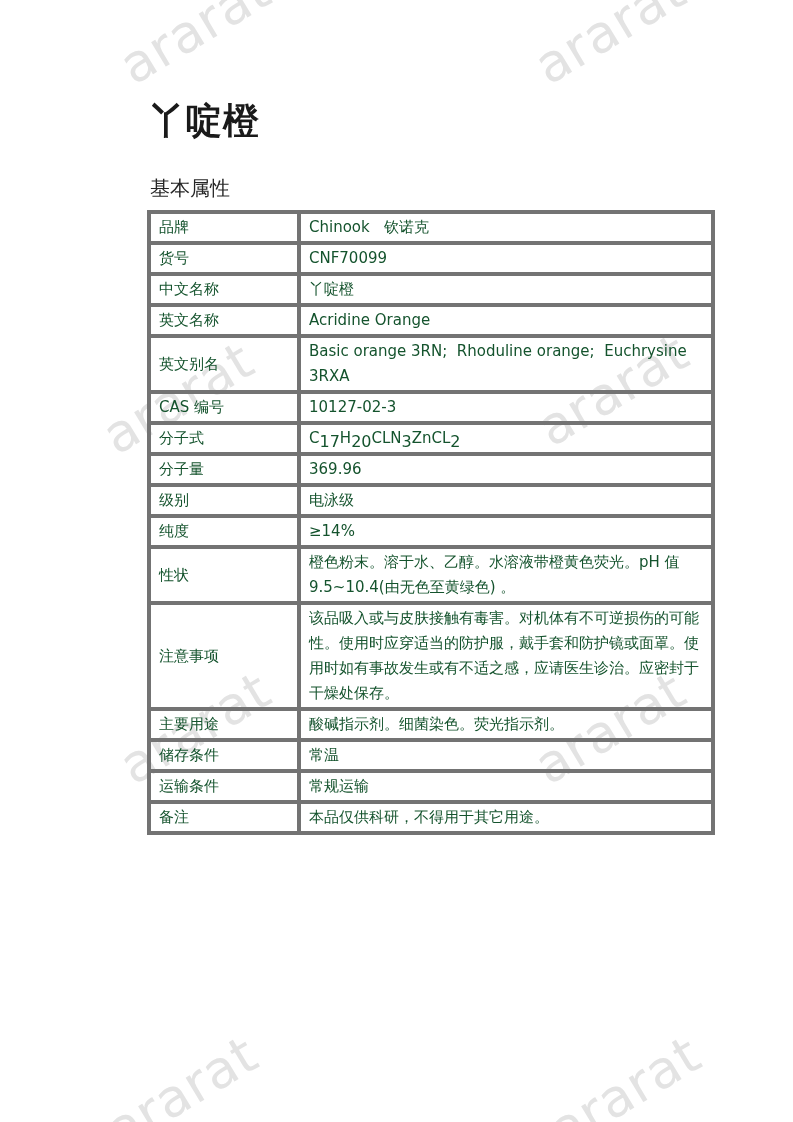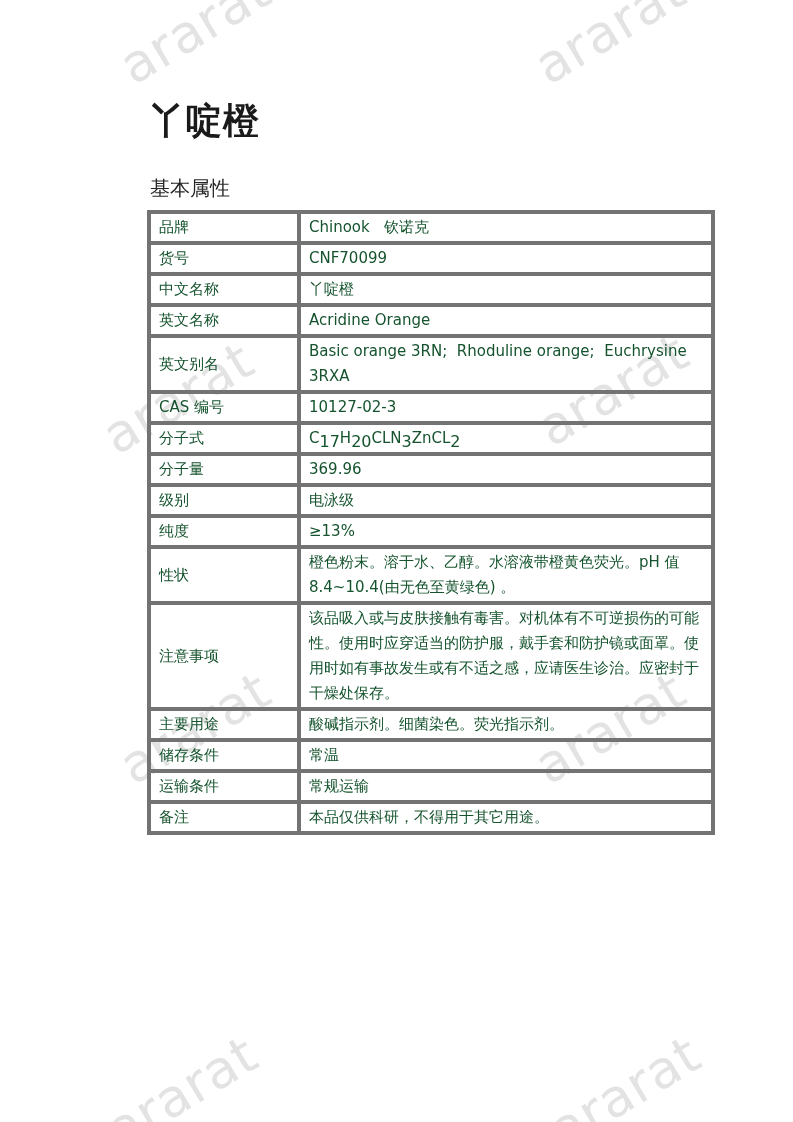--- a/index.html
+++ b/index.html
@@ -99,25 +99,25 @@
           <tr>
             <td class="label-cell">分子量</td>
             <td class="value-cell">369.96</td>
           </tr>
           <tr>
             <td class="label-cell">级别</td>
             <td class="value-cell">电泳级</td>
           </tr>
           <tr>
             <td class="label-cell">纯度</td>
-            <td class="value-cell">≥13%</td>
+            <td class="value-cell">≥14%</td>
           </tr>
           <tr>
             <td class="label-cell">性状</td>
-            <td class="value-cell">橙色粉末。溶于水、乙醇。水溶液带橙黄色荧光。pH 值 8.4~10.4(由无色至黄绿色) 。</td>
+            <td class="value-cell">橙色粉末。溶于水、乙醇。水溶液带橙黄色荧光。pH 值 9.5~10.4(由无色至黄绿色) 。</td>
           </tr>
           <tr>
             <td class="label-cell">注意事项</td>
             <td class="value-cell">该品吸入或与皮肤接触有毒害。对机体有不可逆损伤的可能性。使用时应穿适当的防护服，戴手套和防护镜或面罩。使用时如有事故发生或有不适之感，应请医生诊治。应密封于干燥处保存。</td>
           </tr>
           <tr>
             <td class="label-cell">主要用途</td>
             <td class="value-cell">酸碱指示剂。细菌染色。荧光指示剂。</td>
           </tr>
           <tr>

